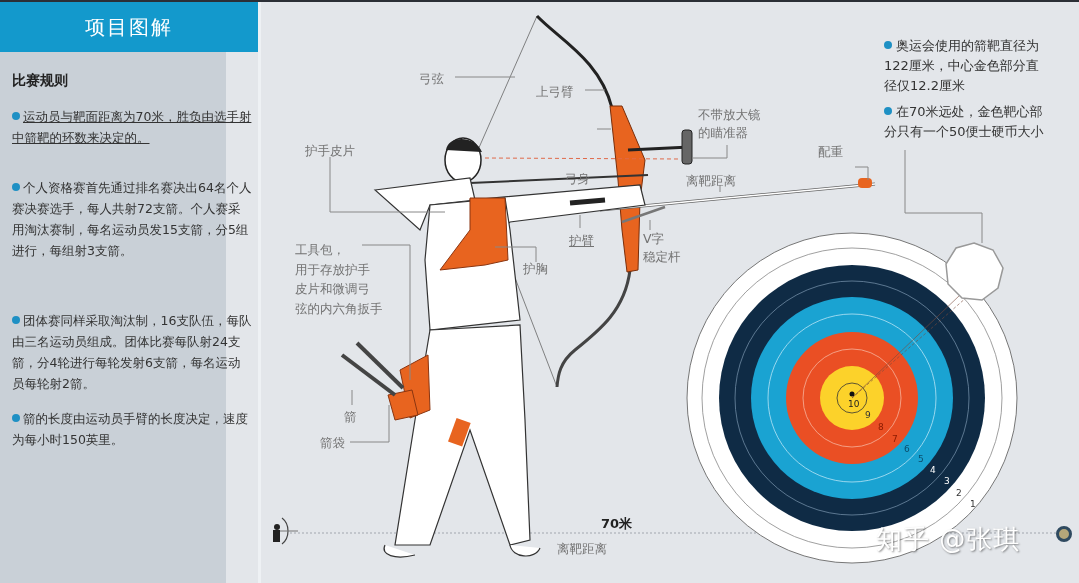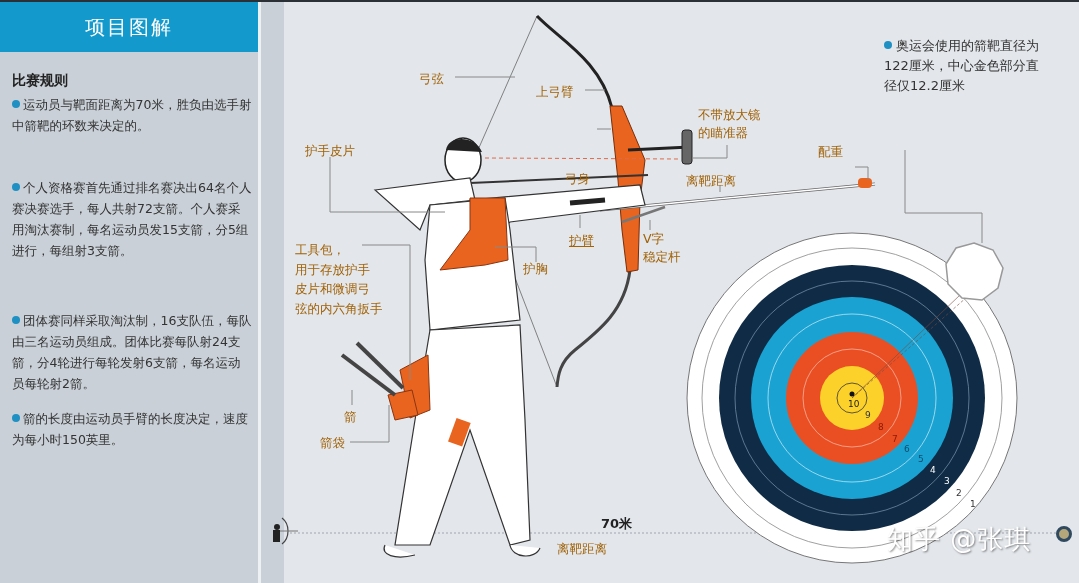--- a/index.html
+++ b/index.html
@@ -1,43 +1,43 @@
 <!DOCTYPE html>
 <html><head>
 <meta charset="utf-8">
 <style>
   html,body{margin:0;padding:0;}
   body{width:1079px;height:583px;overflow:hidden;background:#e3e6ea;font-family:"DejaVu Sans","Liberation Sans",sans-serif;position:relative;}
   .topbar{position:absolute;left:0;top:0;width:1079px;height:2px;background:#2b2f36;}
-  .sidebar{position:absolute;left:0;top:2px;width:284px;height:581px;background:#c9d0d7;}
+  .sidebar{position:absolute;left:0;top:2px;width:226px;height:581px;background:#c9d0d7;}
   .sidebar-header{position:absolute;left:0;top:0;width:258px;height:50px;background:#1399cc;display:flex;align-items:center;justify-content:center;}
   .sidebar-header span{color:#ffffff;font-size:20px;letter-spacing:2px;}
   .sidebar-sep{position:absolute;left:258px;top:2px;width:3px;height:581px;background:#eef1f4;}
   .rules-title{position:absolute;left:12px;top:70px;font-size:14px;font-weight:bold;color:#222;}
   .rule{position:absolute;left:12px;width:240px;font-size:12.5px;line-height:21px;color:#333;}
   .rule .dot{display:inline-block;width:8px;height:8px;border-radius:50%;background:#1e90c4;margin-right:3px;vertical-align:1px;}
   .main{position:absolute;left:261px;top:2px;width:818px;height:581px;}
   svg.art{position:absolute;left:0;top:0;}
-  .lbl{position:absolute;font-size:12.5px;color:#a16207;line-height:18px;white-space:nowrap;}
+  .lbl{position:absolute;font-size:12.5px;color:#737373;line-height:18px;white-space:nowrap;}
   .note{position:absolute;font-size:13px;color:#333;line-height:20px;}
   .note .dot{display:inline-block;width:8px;height:8px;border-radius:50%;background:#1e90c4;margin-right:4px;vertical-align:1px;}
   .dist-num{position:absolute;font-size:13px;font-weight:bold;color:#222;}
-  .watermark{position:absolute;font-size:26px;color:#ffffff;text-shadow:1px 1px 2px rgba(0,0,0,0.45);letter-spacing:1px;margin-left:11px;}
+  .watermark{position:absolute;font-size:26px;color:#ffffff;text-shadow:1px 1px 2px rgba(0,0,0,0.45);letter-spacing:1px;}
 </style>
 </head>
 <body>
 
 <div class="topbar"></div>
 
 <div class="sidebar">
   <div class="sidebar-header">
     <span>项目图解</span>
   </div>
   <div class="rules-title">比赛规则</div>
-  <div class="rule" style="top:92px;"><span class="dot"></span><span>运动员与靶面距离为70米，胜负由选手射中箭靶的环数来决定的。</span></div>
+  <div class="rule" style="top:104px;text-decoration:underline;"><span class="dot"></span><span>运动员与靶面距离为70米，胜负由选手射中箭靶的环数来决定的。</span></div>
   <div class="rule" style="top:175px;"><span class="dot"></span><span>个人资格赛首先通过排名赛决出64名个人赛决赛选手，每人共射72支箭。个人赛采用淘汰赛制，每名运动员发15支箭，分5组进行，每组射3支箭。</span></div>
   <div class="rule" style="top:308px;"><span class="dot"></span><span>团体赛同样采取淘汰制，16支队伍，每队由三名运动员组成。团体比赛每队射24支箭，分4轮进行每轮发射6支箭，每名运动员每轮射2箭。</span></div>
   <div class="rule" style="top:406px;"><span class="dot"></span><span>箭的长度由运动员手臂的长度决定，速度为每小时150英里。</span></div>
 </div>
 <div class="sidebar-sep"></div>
 
 <div class="main">
   <svg class="art" width="818" height="581" viewBox="261 2 818 581">
 
     <line x1="290" y1="533" x2="1060" y2="533" stroke="#b8bcc2" stroke-width="1.5" stroke-dasharray="2,2"></line>
@@ -142,19 +142,20 @@
   <div class="lbl" style="left:557px;top:141px;">配重</div>
   <div class="lbl" style="left:425px;top:170px;">离靶距离</div>
   <div class="lbl" style="left:308px;top:230px;text-decoration:underline;">护臂</div>
   <div class="lbl" style="left:382px;top:228px;"><span>V字</span><br><span>稳定杆</span></div>
   <div class="lbl" style="left:262px;top:258px;">护胸</div>
   <div class="lbl" style="left:34px;top:238px;line-height:19.5px;"><span>工具包，</span><br><span>用于存放护手</span><br><span>皮片和微调弓</span><br><span>弦的内六角扳手</span></div>
   <div class="lbl" style="left:83px;top:406px;">箭</div>
   <div class="lbl" style="left:59px;top:432px;">箭袋</div>
 
   <div class="note" style="left:623px;top:34px;width:160px;"><span class="dot"></span><span>奥运会使用的箭靶直径为122厘米，中心金色部分直径仅12.2厘米</span></div>
+  <div class="note" style="left:623px;top:100px;width:160px;"><span class="dot"></span><span>在70米远处，金色靶心部分只有一个50便士硬币大小</span></div>
 
   <div class="dist-num" style="left:296px;top:513px;margin-left:44px;">70米</div>
   <div class="lbl" style="left:296px;top:538px;">离靶距离</div>
 
   <div class="watermark" style="left:615px;top:520px;">知乎 @张琪</div>
   <div style="position:absolute;left:795px;top:524px;width:16px;height:16px;border-radius:50%;background:#b5a77a;border:3px solid #2f4a60;box-sizing:border-box;"></div>
 </div>
 
 </body></html>

